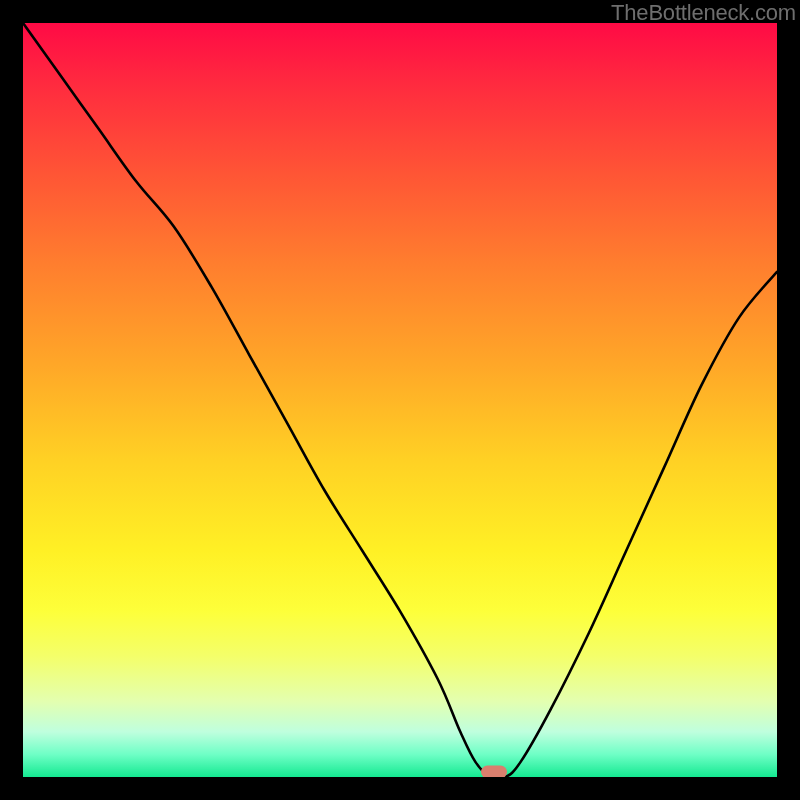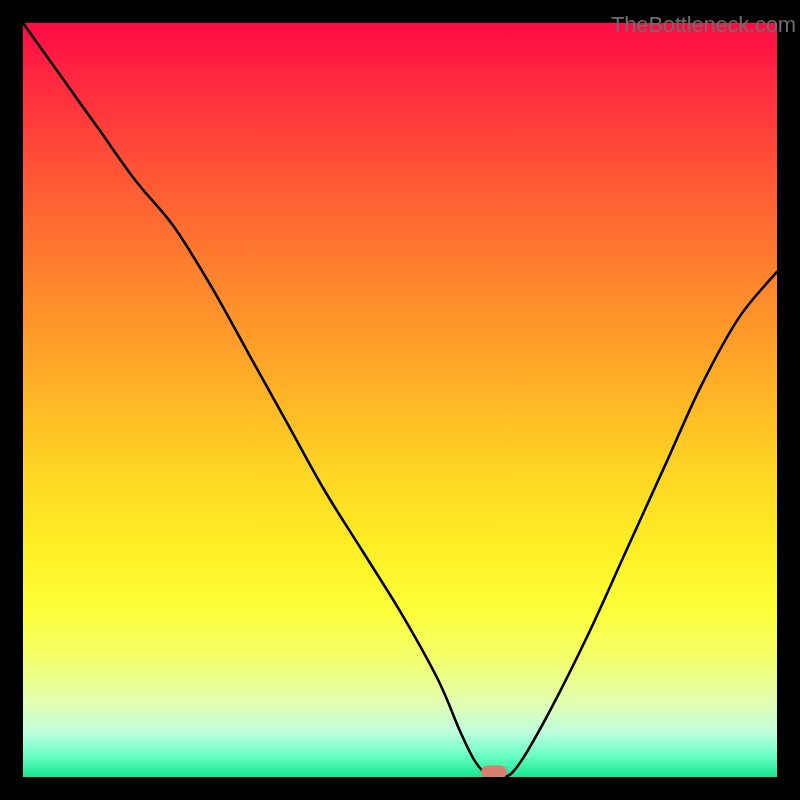--- a/index.html
+++ b/index.html
@@ -41,21 +41,21 @@
       #fdff3a 78%,
       #f4ff6a 84%,
       #e3ffb0 90%,
       #bfffde 94%,
       #6fffc6 97%,
       #14e991 100%
     );
   }
   .credits {
     position: absolute;
-    top: 12px;
+    top: 0;
     right: 4px;
     color: #6e6e6e;
     font-size: 22px;
     font-weight: 500;
     letter-spacing: -0.2px;
     user-select: none;
   }
   svg.curve {
     position: absolute;
     inset: 0;

